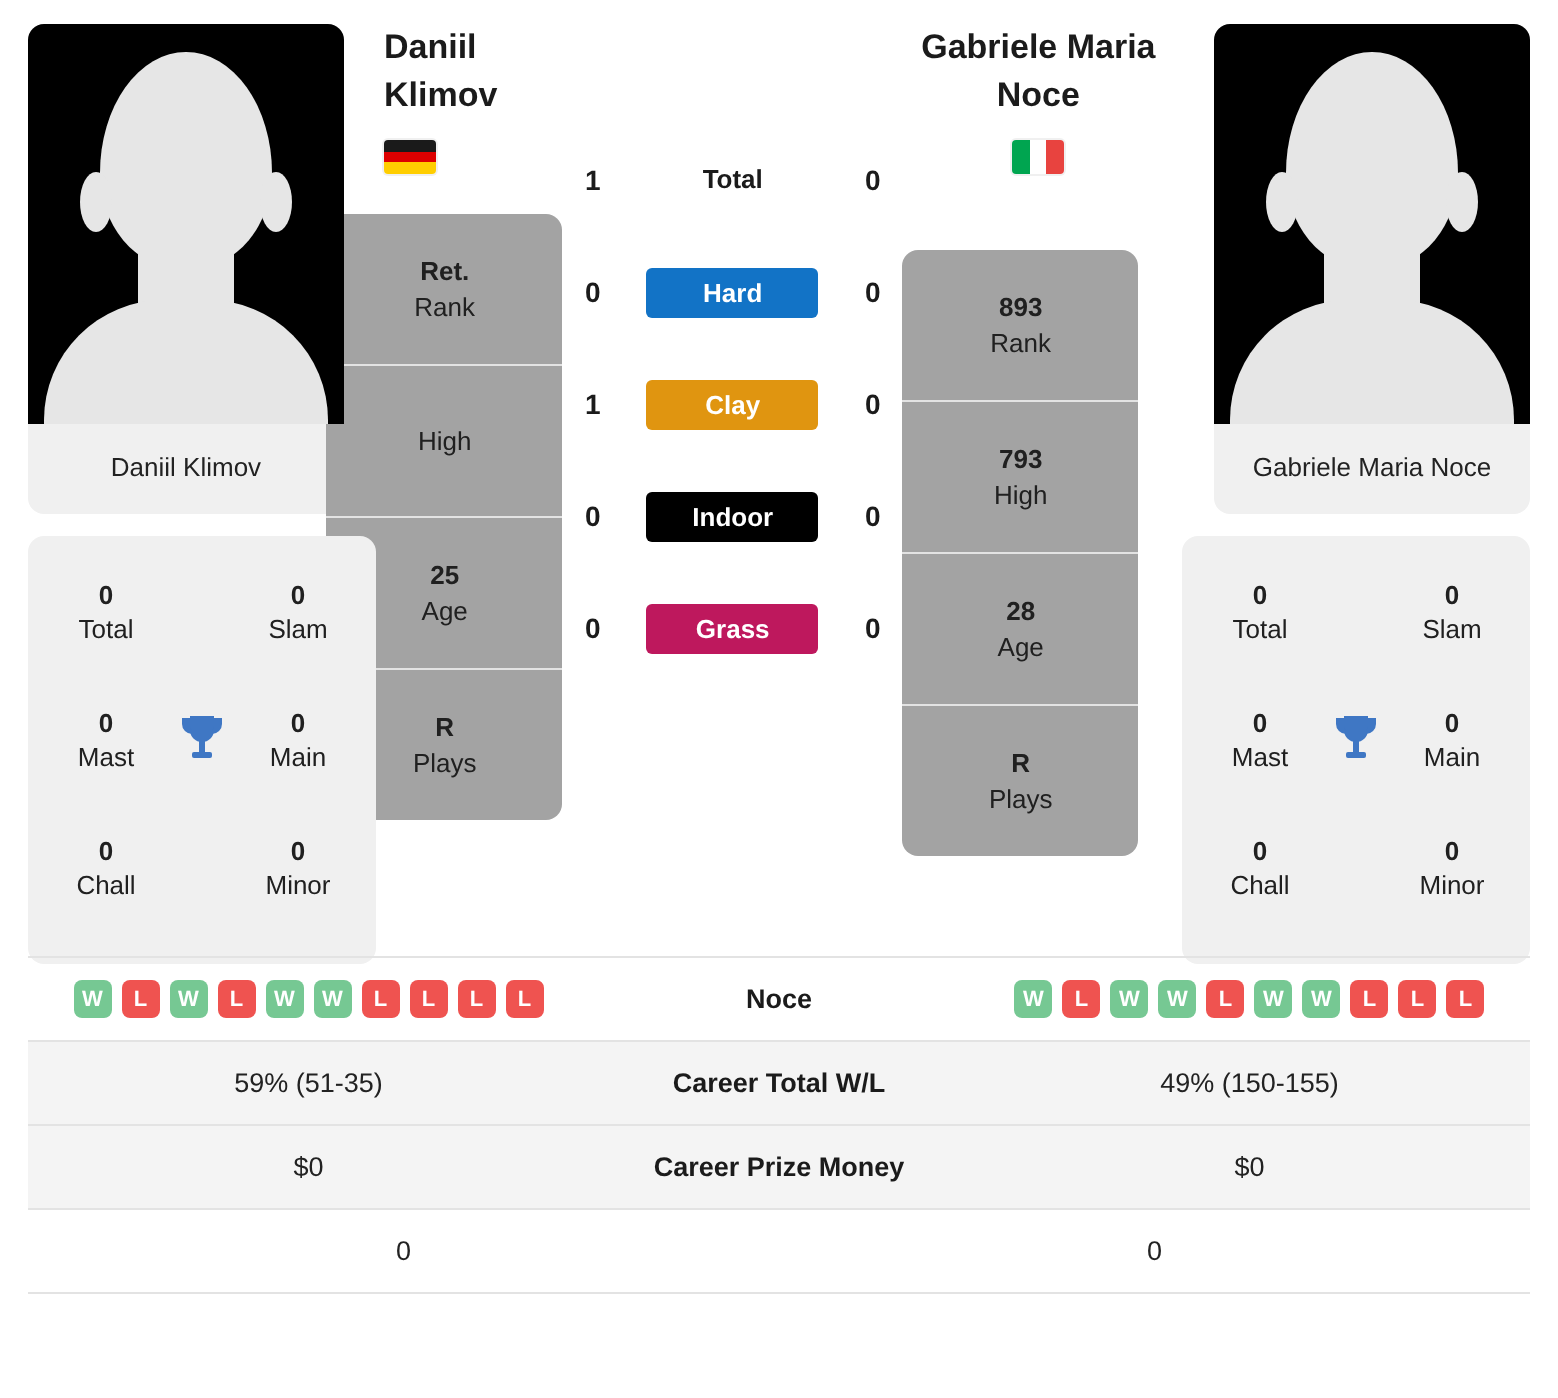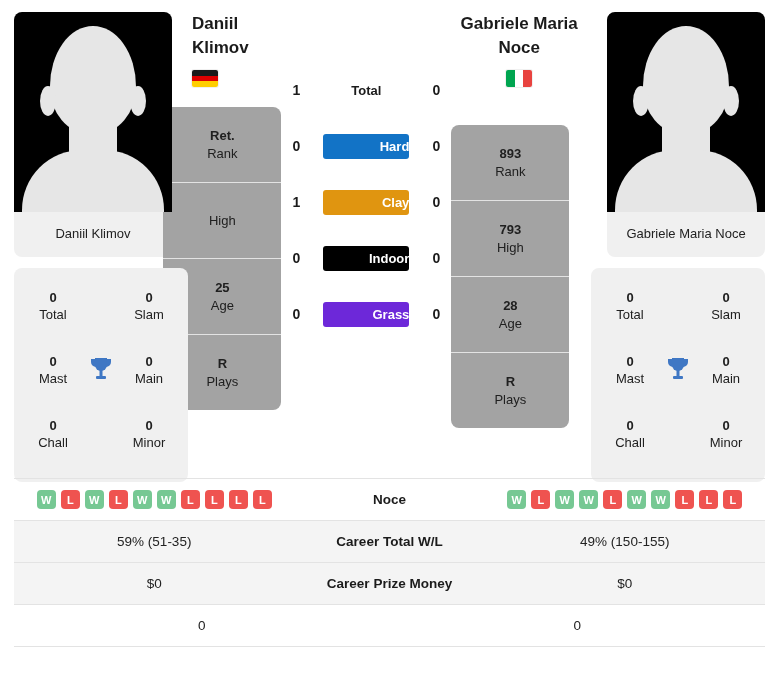--- a/index.html
+++ b/index.html
@@ -214,21 +214,21 @@
   }
   .surface-badge {
     display: block;
     width: 86px;
     margin: 0 auto;
     padding: 5px 0;
     border-radius: 3px;
     color: #ffffff;
     font-size: 13px;
     font-weight: bold;
-    text-align: right;
+    text-align: center;
   }
   .surface-plain {
     font-size: 13px;
     font-weight: bold;
     color: #1b1b1b;
   }
 
   
   .table {
     margin: 14px 14px 0 14px;
@@ -346,21 +346,21 @@
       <div class="h2h-row">
         <div class="h2h-score">0</div>
         <div class="h2h-mid">
           <span class="surface-badge" style="background:#000000">Indoor</span>
         </div>
         <div class="h2h-score">0</div>
       </div>
       <div class="h2h-row">
         <div class="h2h-score">0</div>
         <div class="h2h-mid">
-          <span class="surface-badge" style="background:#6d28d9">Grass</span>
+          <span class="surface-badge" style="background:#be185d">Grass</span>
         </div>
         <div class="h2h-score">0</div>
       </div>
     </div>
 
     <div class="mid-card" style="margin-top:113px;">
       <div class="mid-cell">
         <div class="mid-val">893</div>
         <div class="mid-lbl">Rank</div>
       </div>

